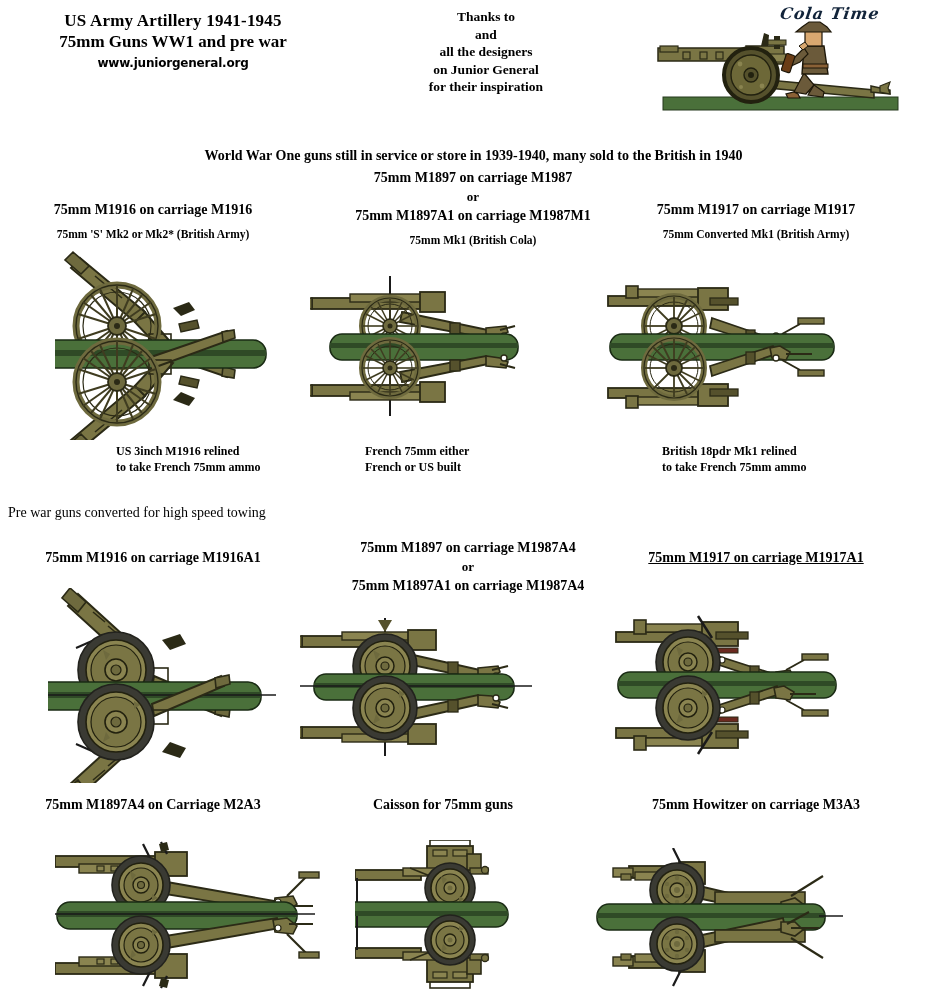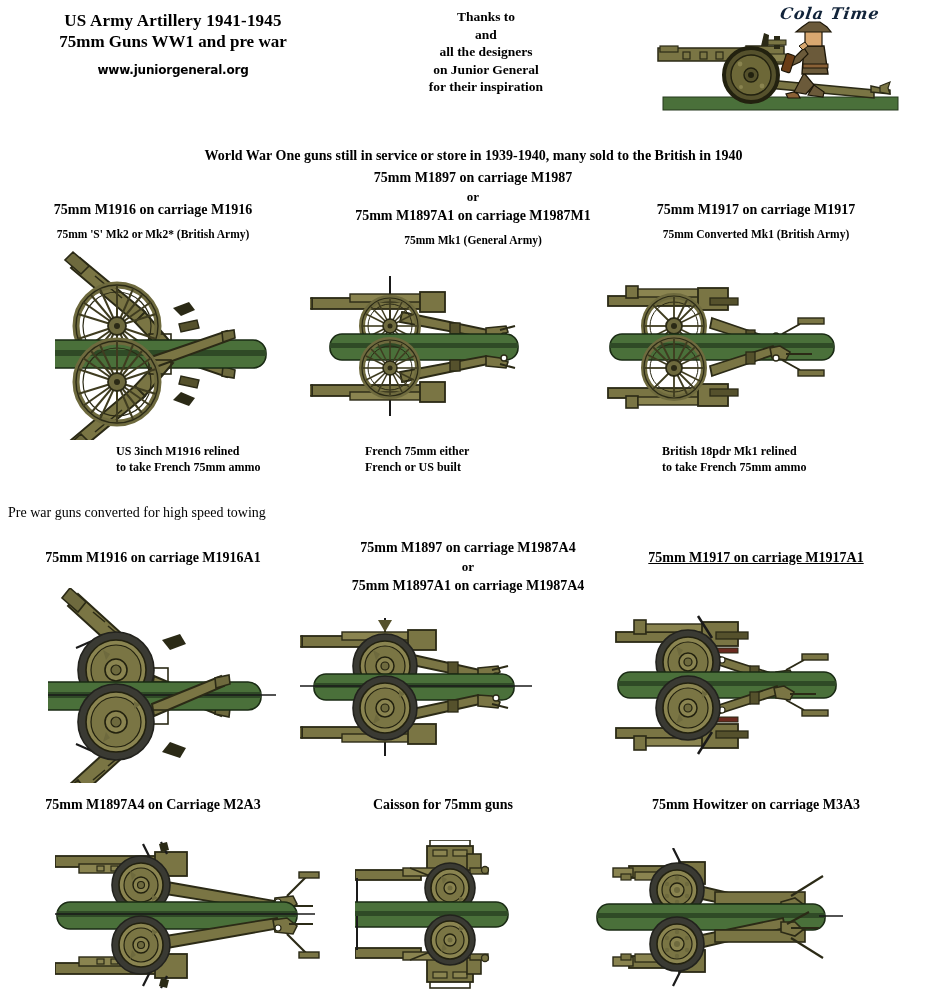--- a/index.html
+++ b/index.html
@@ -12,21 +12,21 @@
   }
   .abs{position:absolute;padding-left:8px;}
 
   
   #title-block{left:0;top:10px;width:330px;text-align:center;}
   #title-block .t1{font-size:17px;font-weight:bold;letter-spacing:.2px;line-height:21px;}
   #title-block .t2{font-size:17px;font-weight:bold;line-height:22px;}
   #title-block .t3{font-size:14px;font-weight:bold;line-height:22px;margin-top:1px;}
   #title-block .t4{
     font-family:"DejaVu Sans","Liberation Sans",sans-serif;
-    font-size:12px;font-weight:bold;line-height:20px;margin-top:7px;letter-spacing:-.2px;}
+    font-size:12px;font-weight:bold;line-height:20px;margin-top:0;letter-spacing:-.2px;}
 
   #thanks-block{left:352px;top:8px;width:252px;text-align:center;
     font-size:13.5px;font-weight:bold;line-height:17.5px;}
 
   #section-a-head{left:0;top:148px;width:931px;text-align:center;
     font-size:14px;font-weight:bold;}
   #section-b-head{left:0;top:505px;width:931px;
     font-size:14px;font-weight:normal;}
 
   .col-head{font-weight:bold;text-align:center;}
@@ -121,21 +121,21 @@
 
 <div class="abs col-head" style="left:0px;top:200px;width:290px;">
   <div class="main">75mm M1916 on carriage M1916</div>
   <div class="sub">75mm 'S' Mk2 or Mk2* (British Army)</div>
 </div>
 
 <div class="abs col-head" style="left:265px;top:168px;width:400px;">
   <div class="main">75mm M1897 on carriage M1987</div>
   <div class="or">or</div>
   <div class="main">75mm M1897A1 on carriage M1987M1</div>
-  <div class="sub">75mm Mk1 (General Army)</div>
+  <div class="sub">75mm Mk1 (British Cola)</div>
 </div>
 
 <div class="abs col-head" style="left:565px;top:200px;width:366px;">
   <div class="main">75mm M1917 on carriage M1917</div>
   <div class="sub">75mm Converted Mk1 (British Army)</div>
 </div>
 
 <div class="fig" style="left:55px;top:250px;">
   <svg width="230" height="190" viewBox="0 0 230 190">
     <g>

